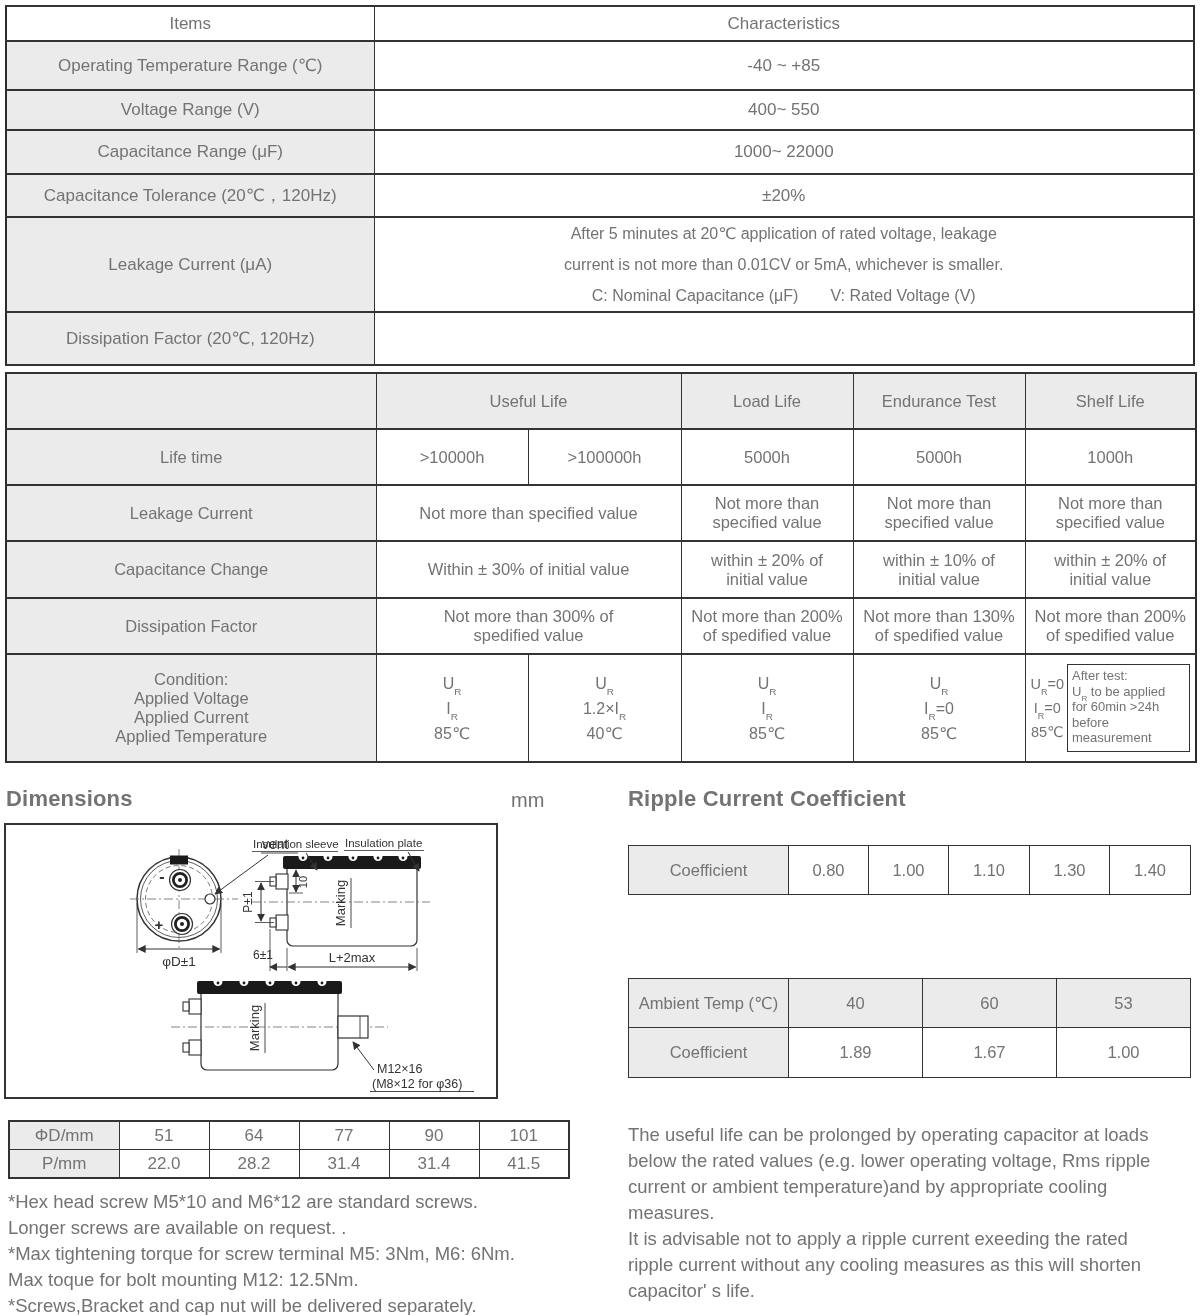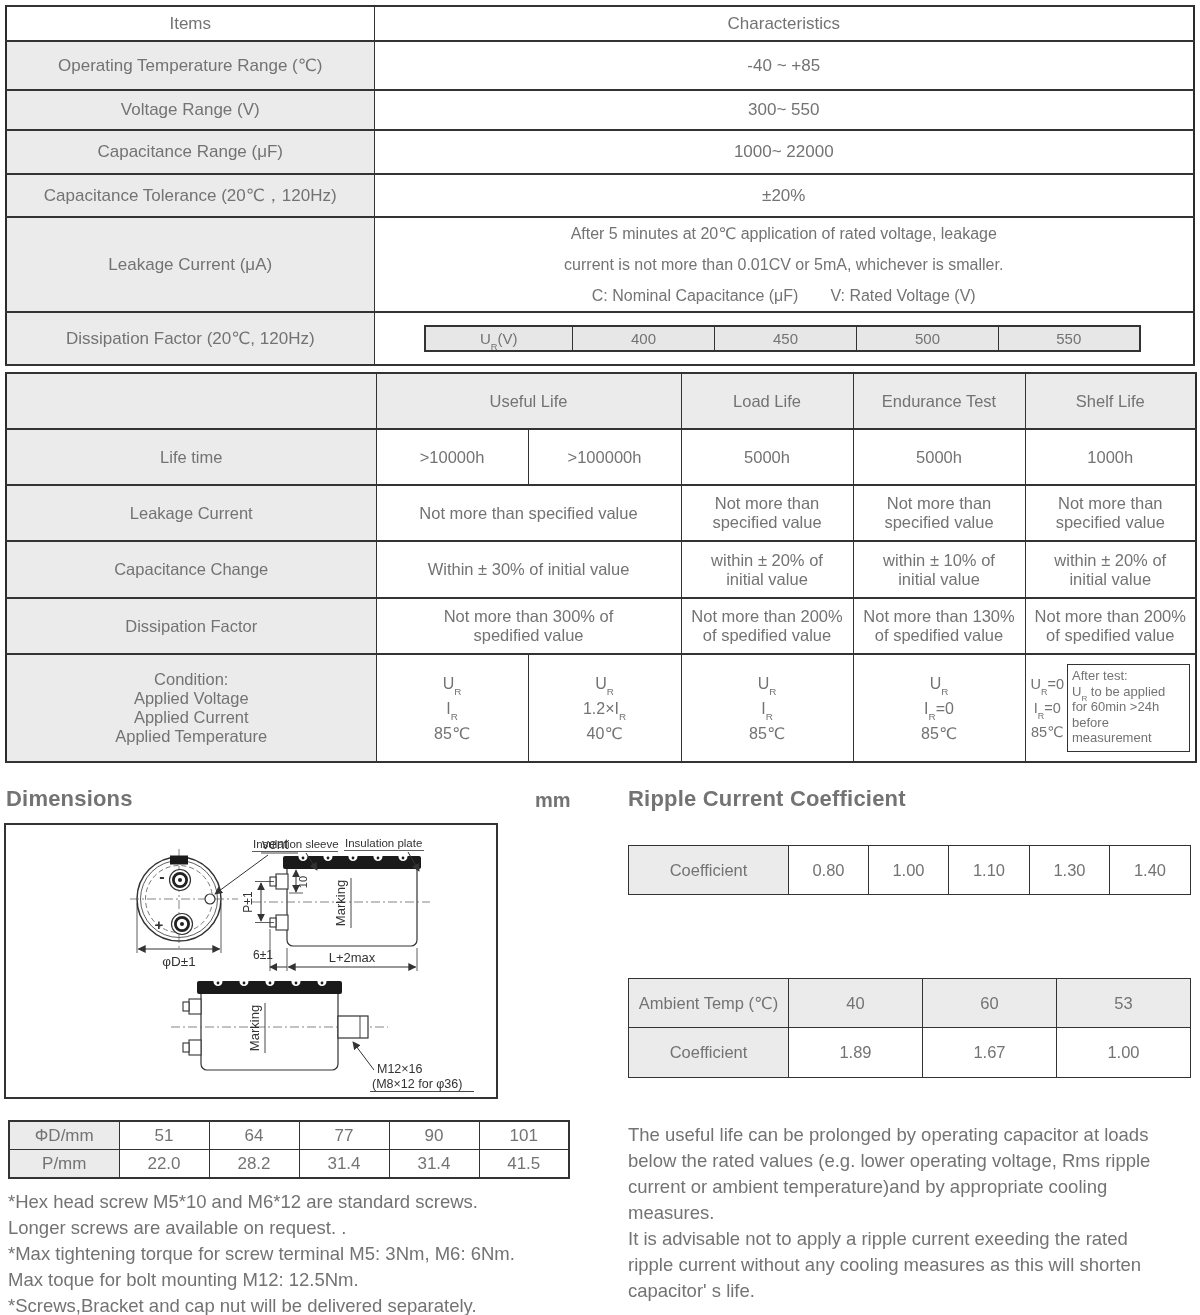--- a/index.html
+++ b/index.html
@@ -50,21 +50,21 @@
         <tr style="height:35px">
       <td>Items</td>
       <td>Characteristics</td>
     </tr>
     <tr style="height:49px">
       <td class="lbl">Operating Temperature Range (℃)</td>
       <td>-40 ~ +85</td>
     </tr>
     <tr style="height:40px">
       <td class="lbl">Voltage Range (V)</td>
-      <td>300~ 550</td>
+      <td>400~ 550</td>
     </tr>
     <tr style="height:44px">
       <td class="lbl">Capacitance Range (μF)</td>
       <td>1000~ 22000</td>
     </tr>
     <tr style="height:43px">
       <td class="lbl">Capacitance Tolerance (20℃，120Hz)</td>
       <td>±20%</td>
     </tr>
     <tr style="height:77px">
@@ -78,27 +78,20 @@
       <td>
         <table class="nest">
           <colgroup>
                 <col style="width:148px">
                 <col style="width:142px">
                 <col style="width:142px">
                 <col style="width:142px">
                 <col style="width:141px">
               </colgroup>
           <tbody>
-                <tr>
-            <td class="hd">U<sub>R</sub>(V)</td>
-            <td class="hd">400</td>
-            <td class="hd">450</td>
-            <td class="hd">500</td>
-            <td class="hd">550</td>
-          </tr>
         </tbody>
             </table>
       </td>
     </tr>
   </tbody>
     </table>
 
   <table class="t2">
     <colgroup>
         <col style="width:370px">
@@ -168,21 +161,21 @@
         <div class="shelfcond">
           <div class="shelfleft">U<sub>R</sub>=0<br>I<sub>R</sub>=0<br>85℃</div>
           <div class="note-box">After test:<br>U<sub>R</sub> to be applied<br>for 60min &gt;24h<br>before<br>measurement</div>
         </div>
       </td>
     </tr>
   </tbody>
     </table>
 
   <div class="sec-title" style="left:6px;top:786px;">Dimensions</div>
-  <div class="unit" style="left:535px;top:789px;font-weight:bold;">mm</div>
+  <div class="unit" style="left:511px;top:789px;">mm</div>
 
   <div class="dimbox">
     <svg width="486" height="268" viewBox="0 0 486 268">
       <defs>
         <marker id="arr" viewBox="0 0 10 10" refX="9" refY="5" markerWidth="8" markerHeight="8" orient="auto-start-reverse">
           <path d="M0,0 L10,5 L0,10 z" fill="#333"></path>
         </marker>
       </defs>
 
       <g>

